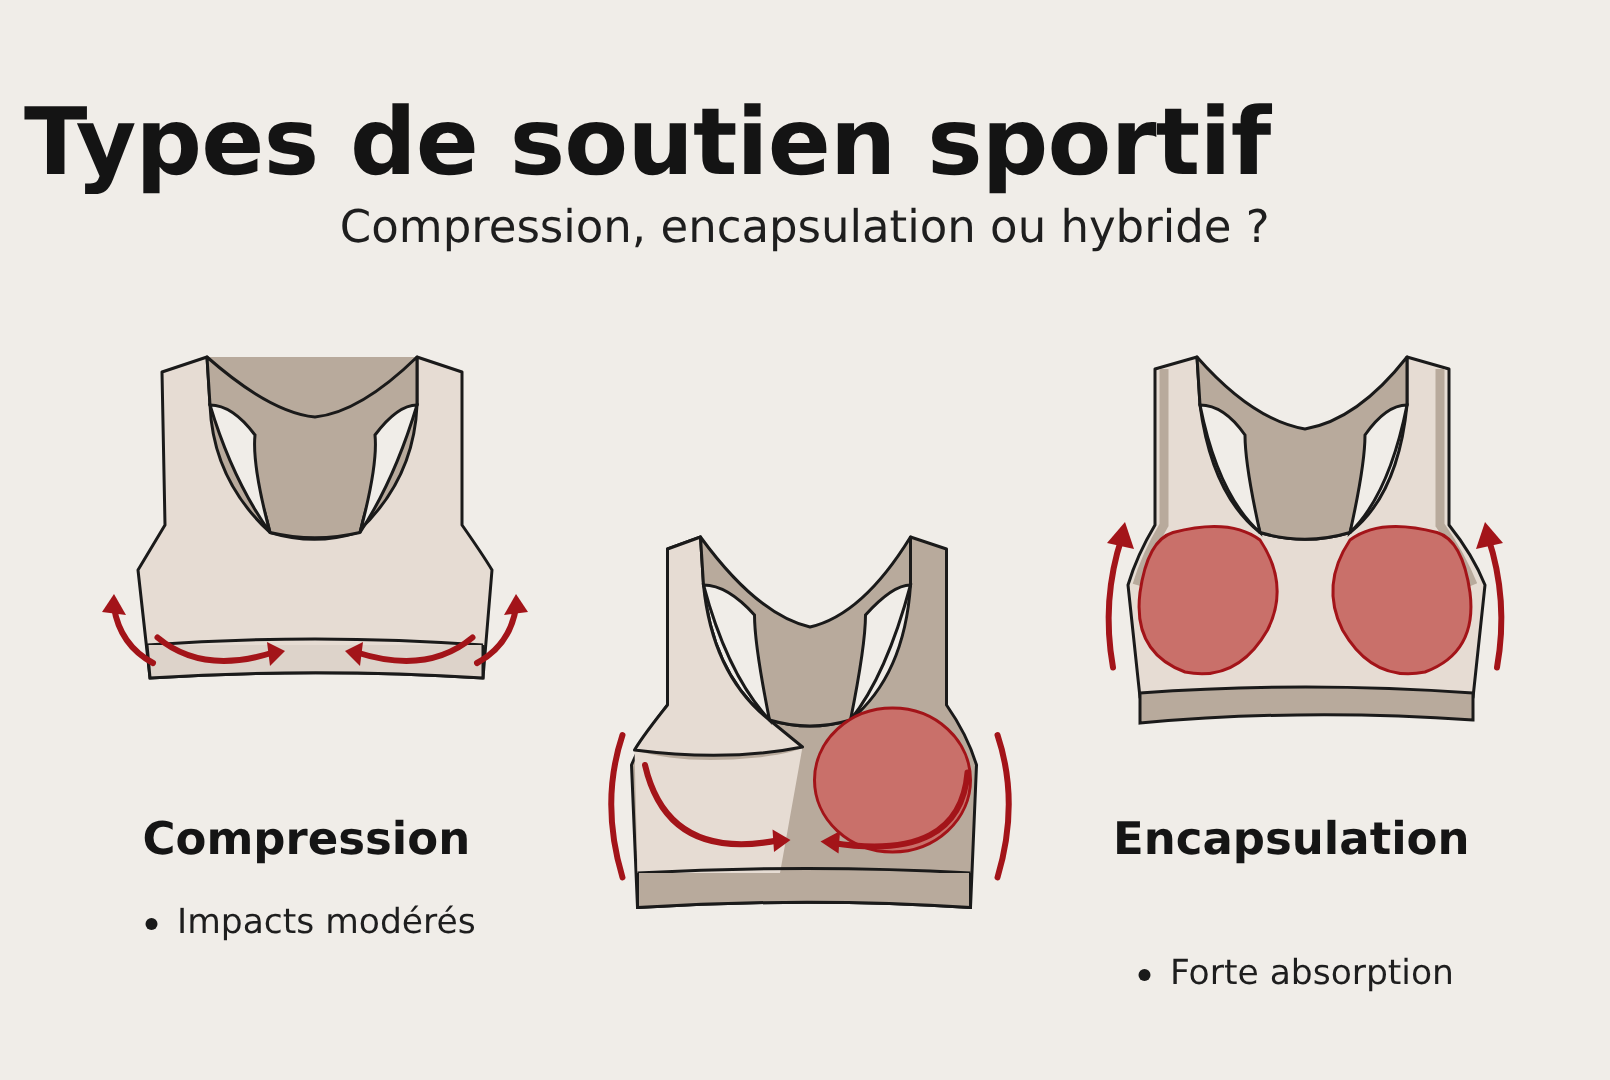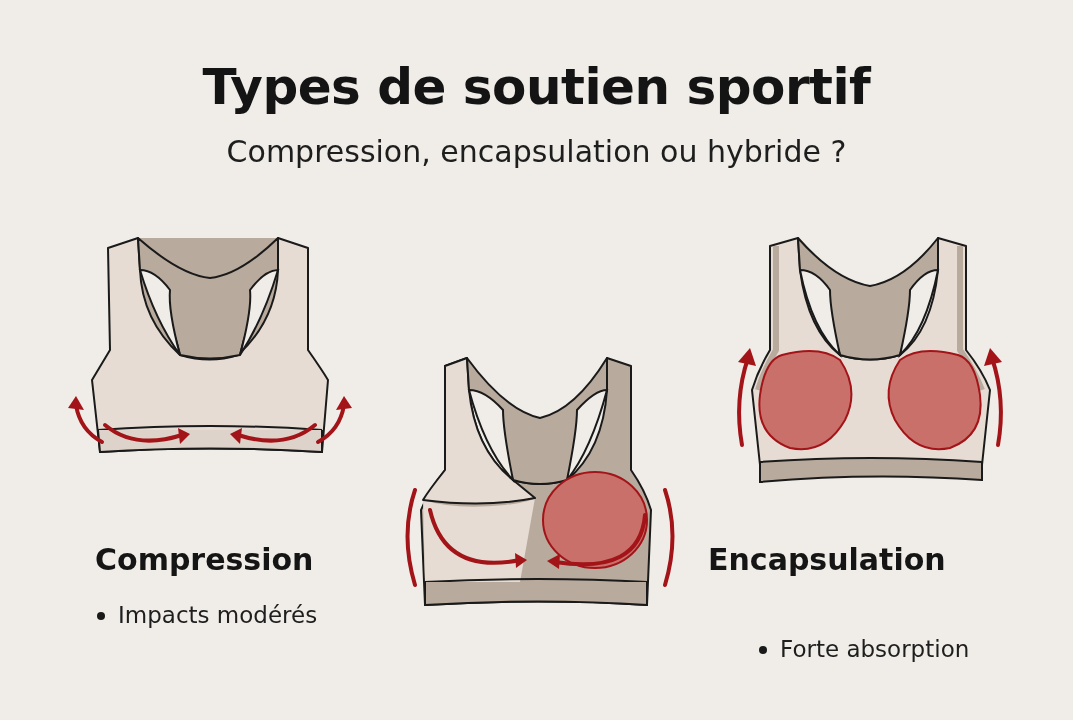--- a/index.html
+++ b/index.html
@@ -4,22 +4,22 @@
 <style>
   html, body { margin: 0; padding: 0; }
   body {
     width: 1073px; height: 720px;
     background: #f0ede8;
     position: relative; overflow: hidden;
     font-family: "DejaVu Sans", "Liberation Sans", sans-serif;
     color: #141414;
   }
   .title {
-    position: absolute; left: 0; right: 0; top: 58px;
-    text-align: center; font-size: 50px; font-weight: bold;
+    position: absolute; left: 16px; right: 0; top: 58px;
+    font-size: 62px; font-weight: bold;
     letter-spacing: -0.5px;
   }
   .subtitle {
     position: absolute; left: 0; right: 0; top: 134px;
     text-align: center; font-size: 30px; font-weight: normal; color: #1e1e1e;
   }
   .bra { position: absolute; }
   .bra svg { display: block; }
   .label {
     position: absolute; font-size: 30px; font-weight: bold; color: #151515;
@@ -129,16 +129,16 @@
       <path d="M264 136 L270 118 L282 132 Z"></path>
     </g>
   </svg>
 </div>
 
 <div class="label" style="left:95px; top:542px;">Compression</div>
 <ul class="bullets" style="left:94px; top:596px;text-align:right;">
   <li>Impacts modérés</li>
 </ul>
 
-<div class="label" style="left:708px; top:542px;text-align:right;">Encapsulation</div>
+<div class="label" style="left:742px; top:542px;text-align:right;">Encapsulation</div>
 <ul class="bullets" style="left:756px; top:596px;margin-top:34px;">
   <li>Forte absorption</li>
 </ul>
 
 </body></html>

